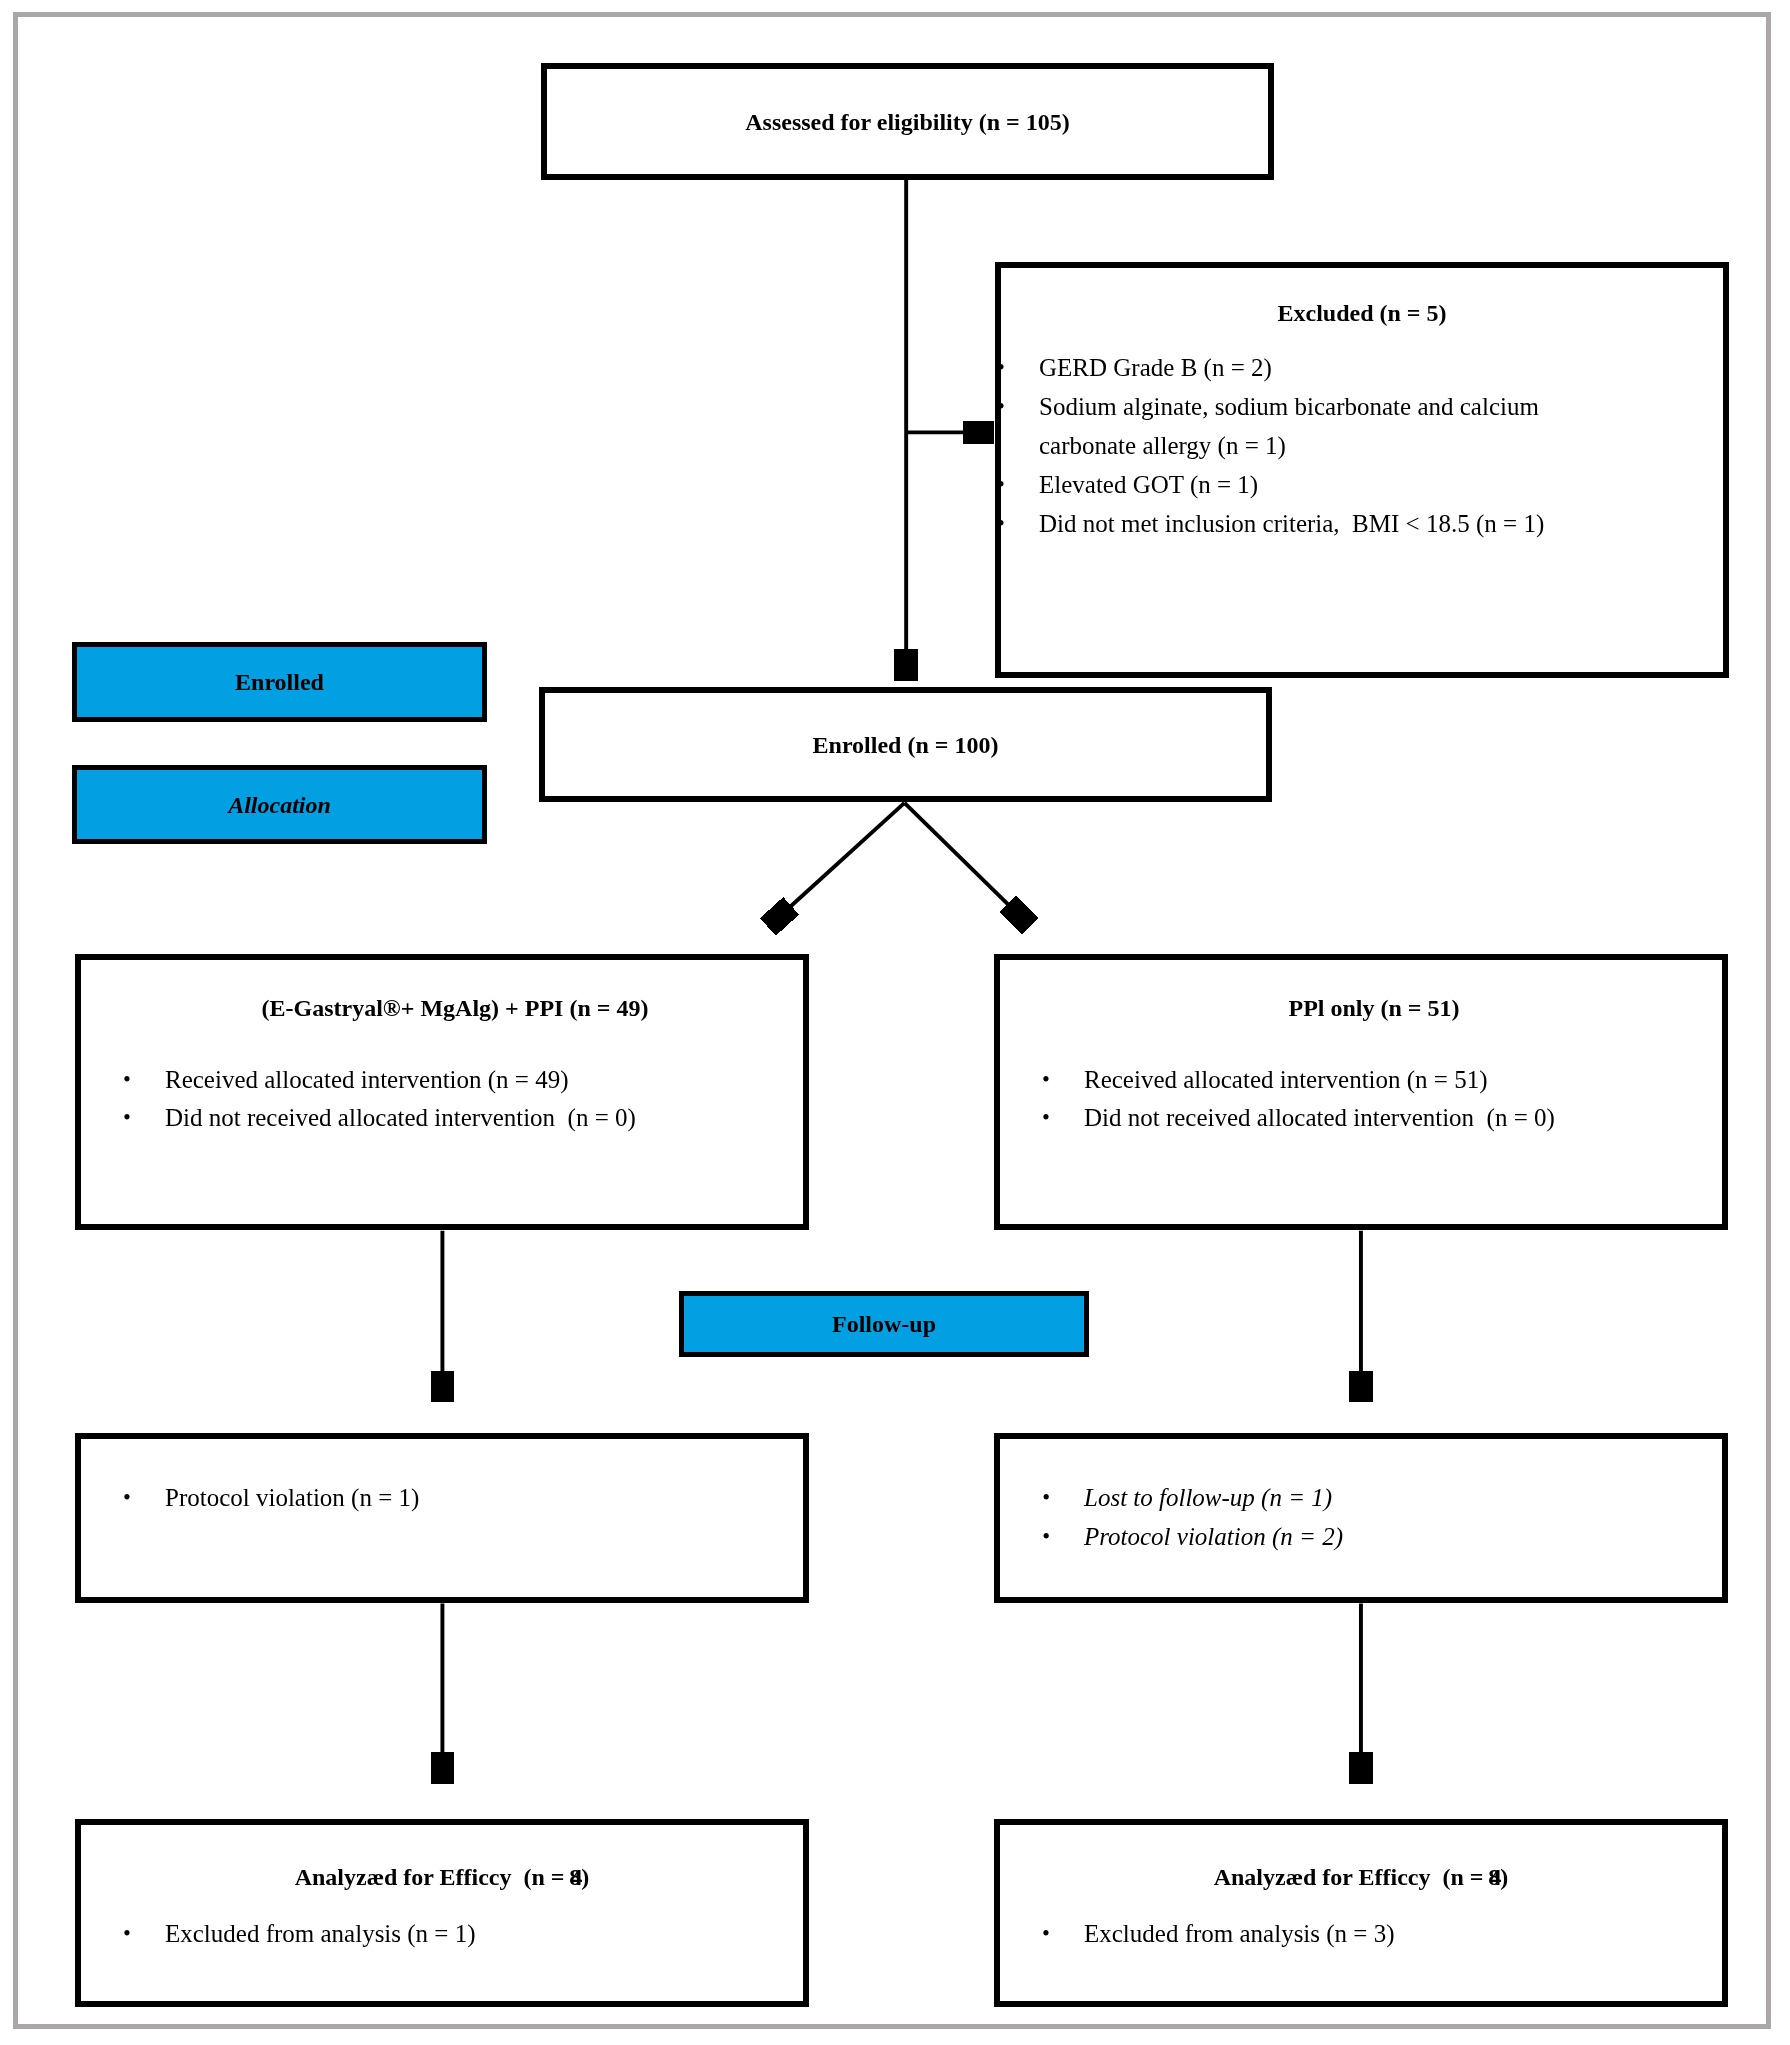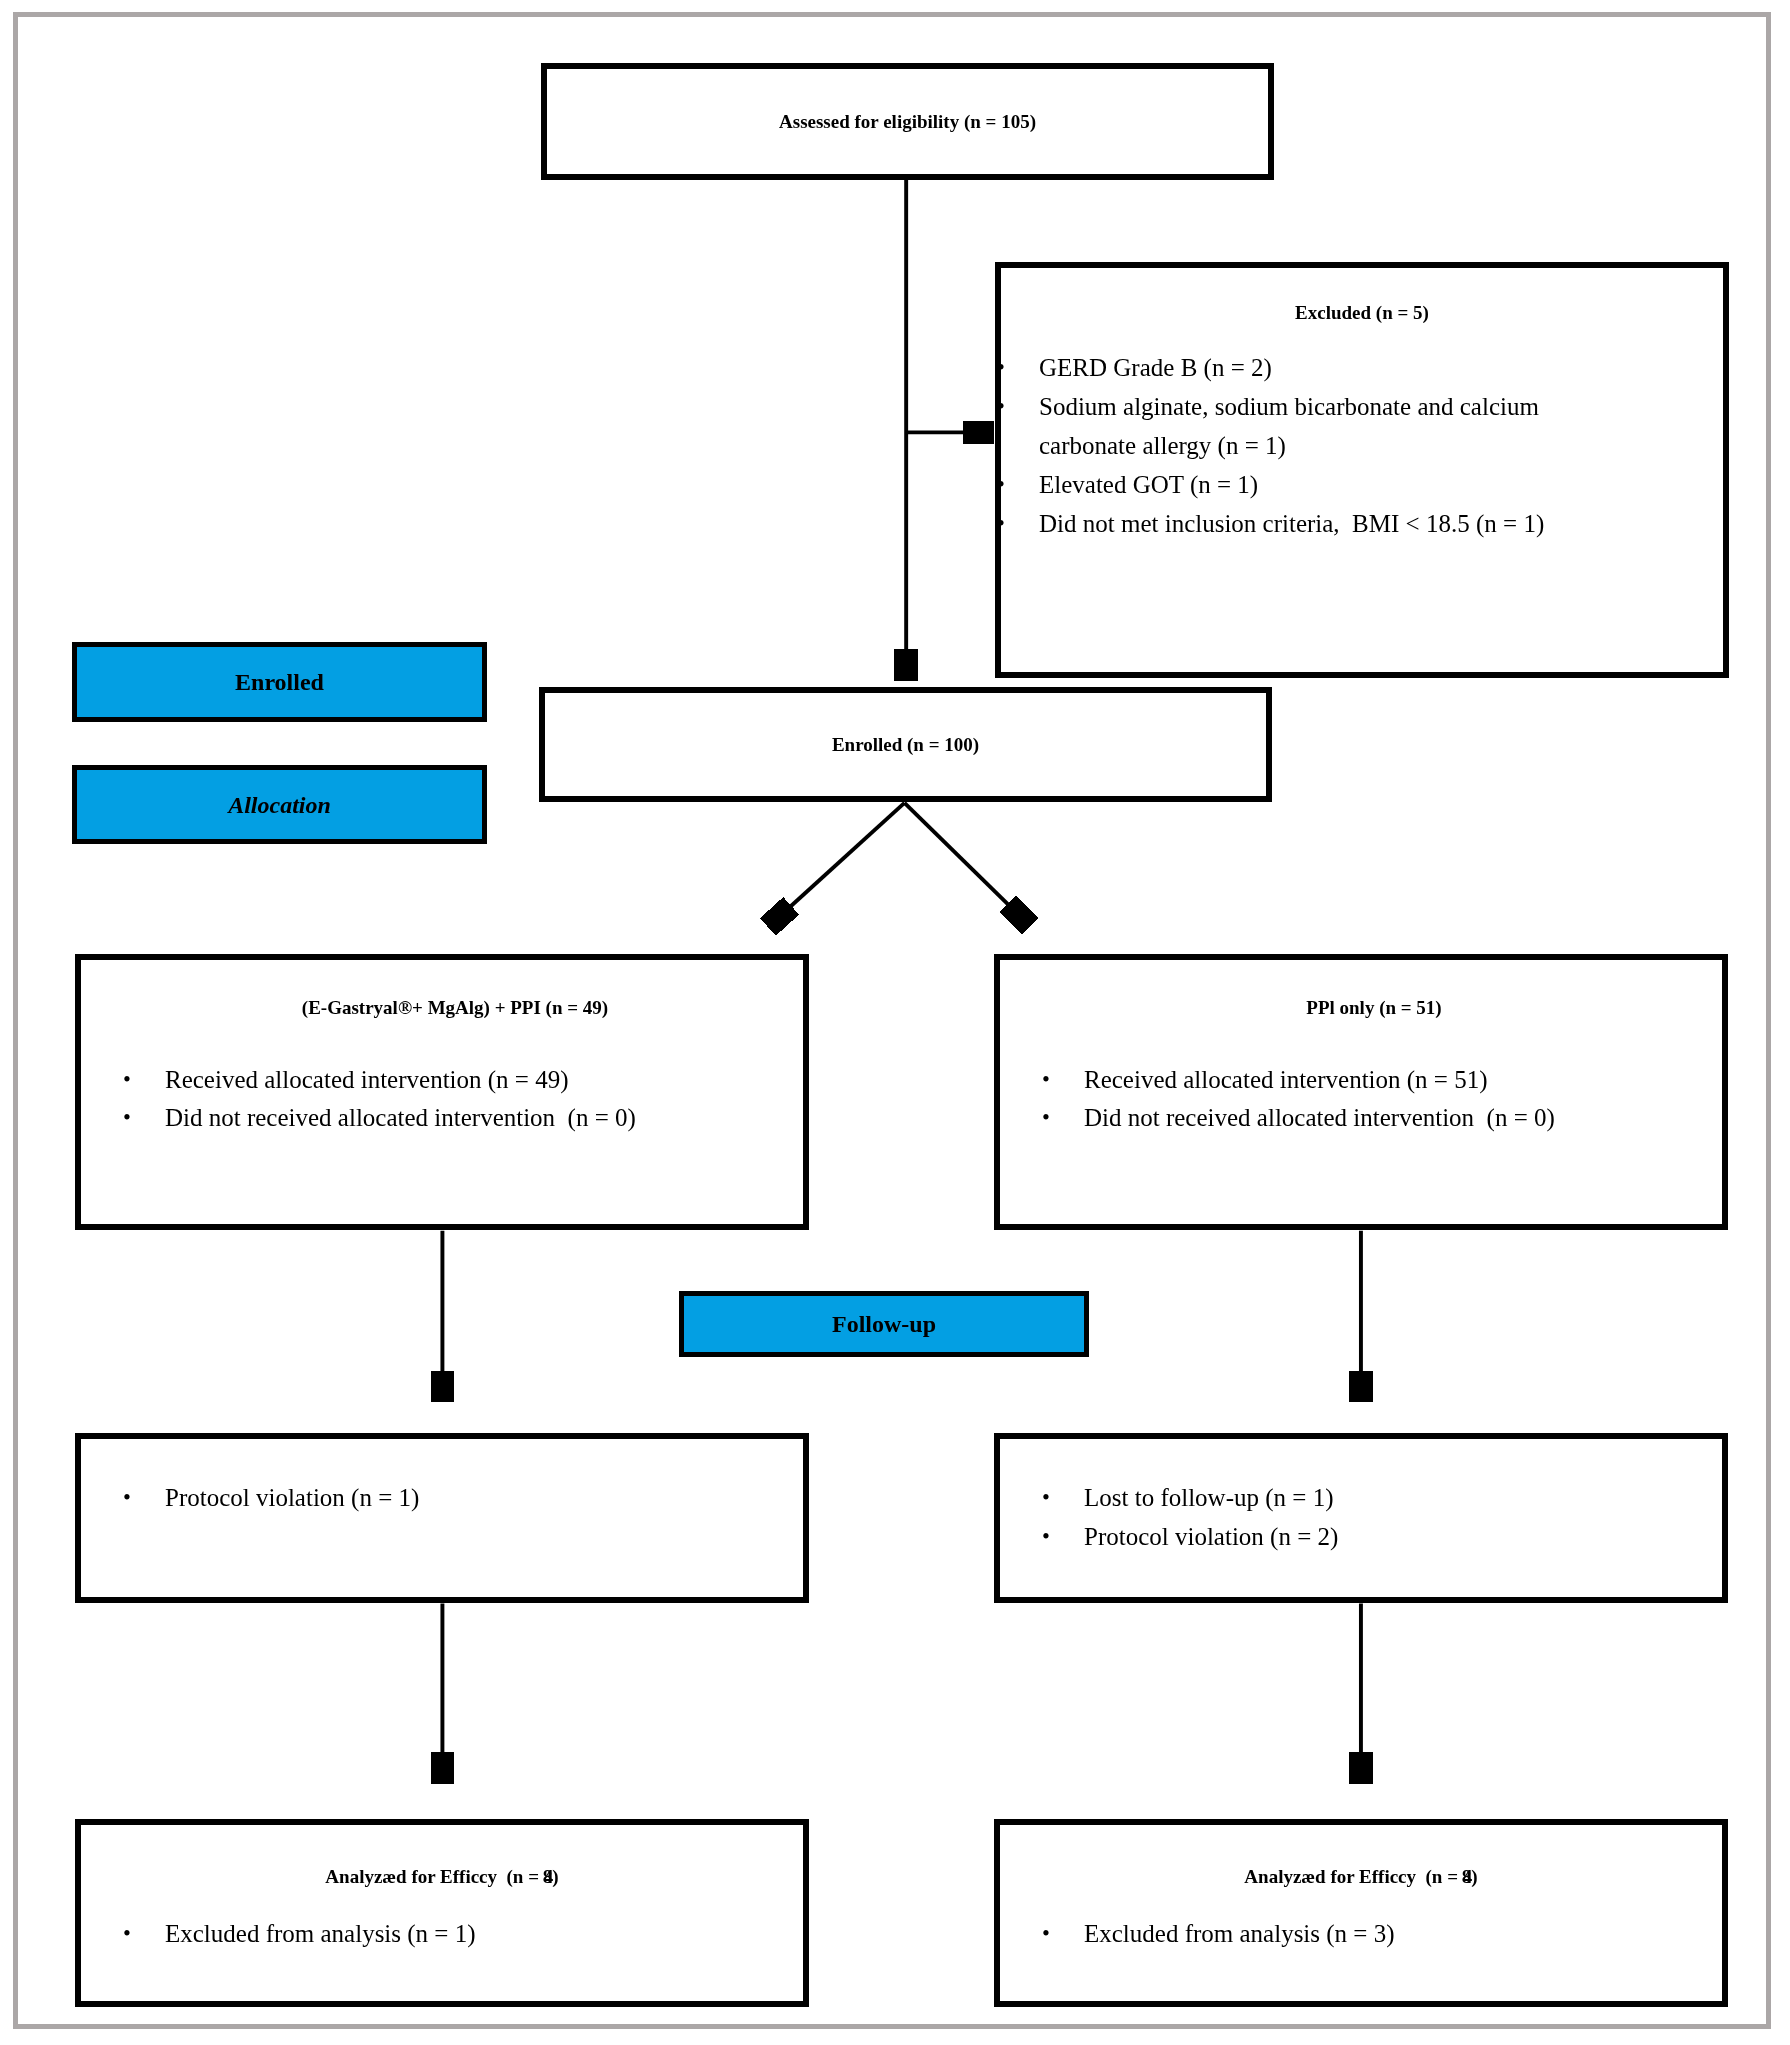--- a/index.html
+++ b/index.html
@@ -16,21 +16,21 @@
     position:absolute; box-sizing:border-box; background:#ffffff;
     border:6.2px solid var(--ink);
   }
   .blue {
     background:var(--blue); border-width:5px;
     display:flex; align-items:center; justify-content:center;
   }
   .blue .bx-title { margin:0; }
   .center-flex { display:flex; align-items:center; justify-content:center; }
   .bx-title {
-    display:block; font-size:19px; font-weight:bold; line-height:34px;
+    display:block; font-size:24px; font-weight:bold; line-height:34px;
     text-align:center; white-space:pre-wrap;
   }
   .label-title { font-size:24px; font-weight:bold; }
   .ov { margin-left:-0.55em; }
   ul.blist { list-style:none; margin:0; padding:0 22.5px 0 84px; }
   ul.blist li {
     position:relative; font-size:25px; line-height:39px; white-space:pre-wrap;
   }
   ul.blist li::before {
     content:"\2022"; position:absolute; left:-42px; top:0; font-size:22.5px;
@@ -44,21 +44,21 @@
   #excluded ul    { margin-top:18px; padding-left:38px; padding-right:121px; }
   #enrolled-label { left:72px;  top:642px; width:415px;  height:80px; }
   #enrolled       { left:539px;  top:687px; width:733px; height:115px; }
   #allocation-label { left:72px; top:765px; width:415px; height:79px;font-style:italic; }
   #group-left     { left:75px;  top:954px; width:734px; height:276px; }
   #group-right    { left:994px; top:954px; width:734px; height:276px; }
   #group-left .bx-title, #group-right .bx-title { margin-top:31px;padding-left:26px; }
   #group-left ul, #group-right ul { margin-top:36px; }
   #followup-label { left:679px; top:1291px; width:410px;  height:66px; }
   #fu-left        { left:75px;  top:1433px; width:734px; height:170px; }
-  #fu-right       { left:994px; top:1433px; width:734px; height:170px; }
+  #fu-right       { left:994px; top:1433px; width:734px; height:170px;font-style:italic; }
   #fu-left ul, #fu-right ul { margin-top:39px; }
   #an-left        { left:75px;  top:1819px; width:734px; height:188px; }
   #an-right       { left:994px; top:1819px; width:734px; height:188px; }
   #an-left .bx-title, #an-right .bx-title { margin-top:35px; }
   #an-left ul, #an-right ul { margin-top:19.6px; }
   svg.arrows { position:absolute; left:0; top:0; width:1791px; height:2046px; }
   svg.arrows path, svg.arrows line { stroke:var(--ink); stroke-width:7px; fill:none; }
 </style>
 </head>
 <body>

